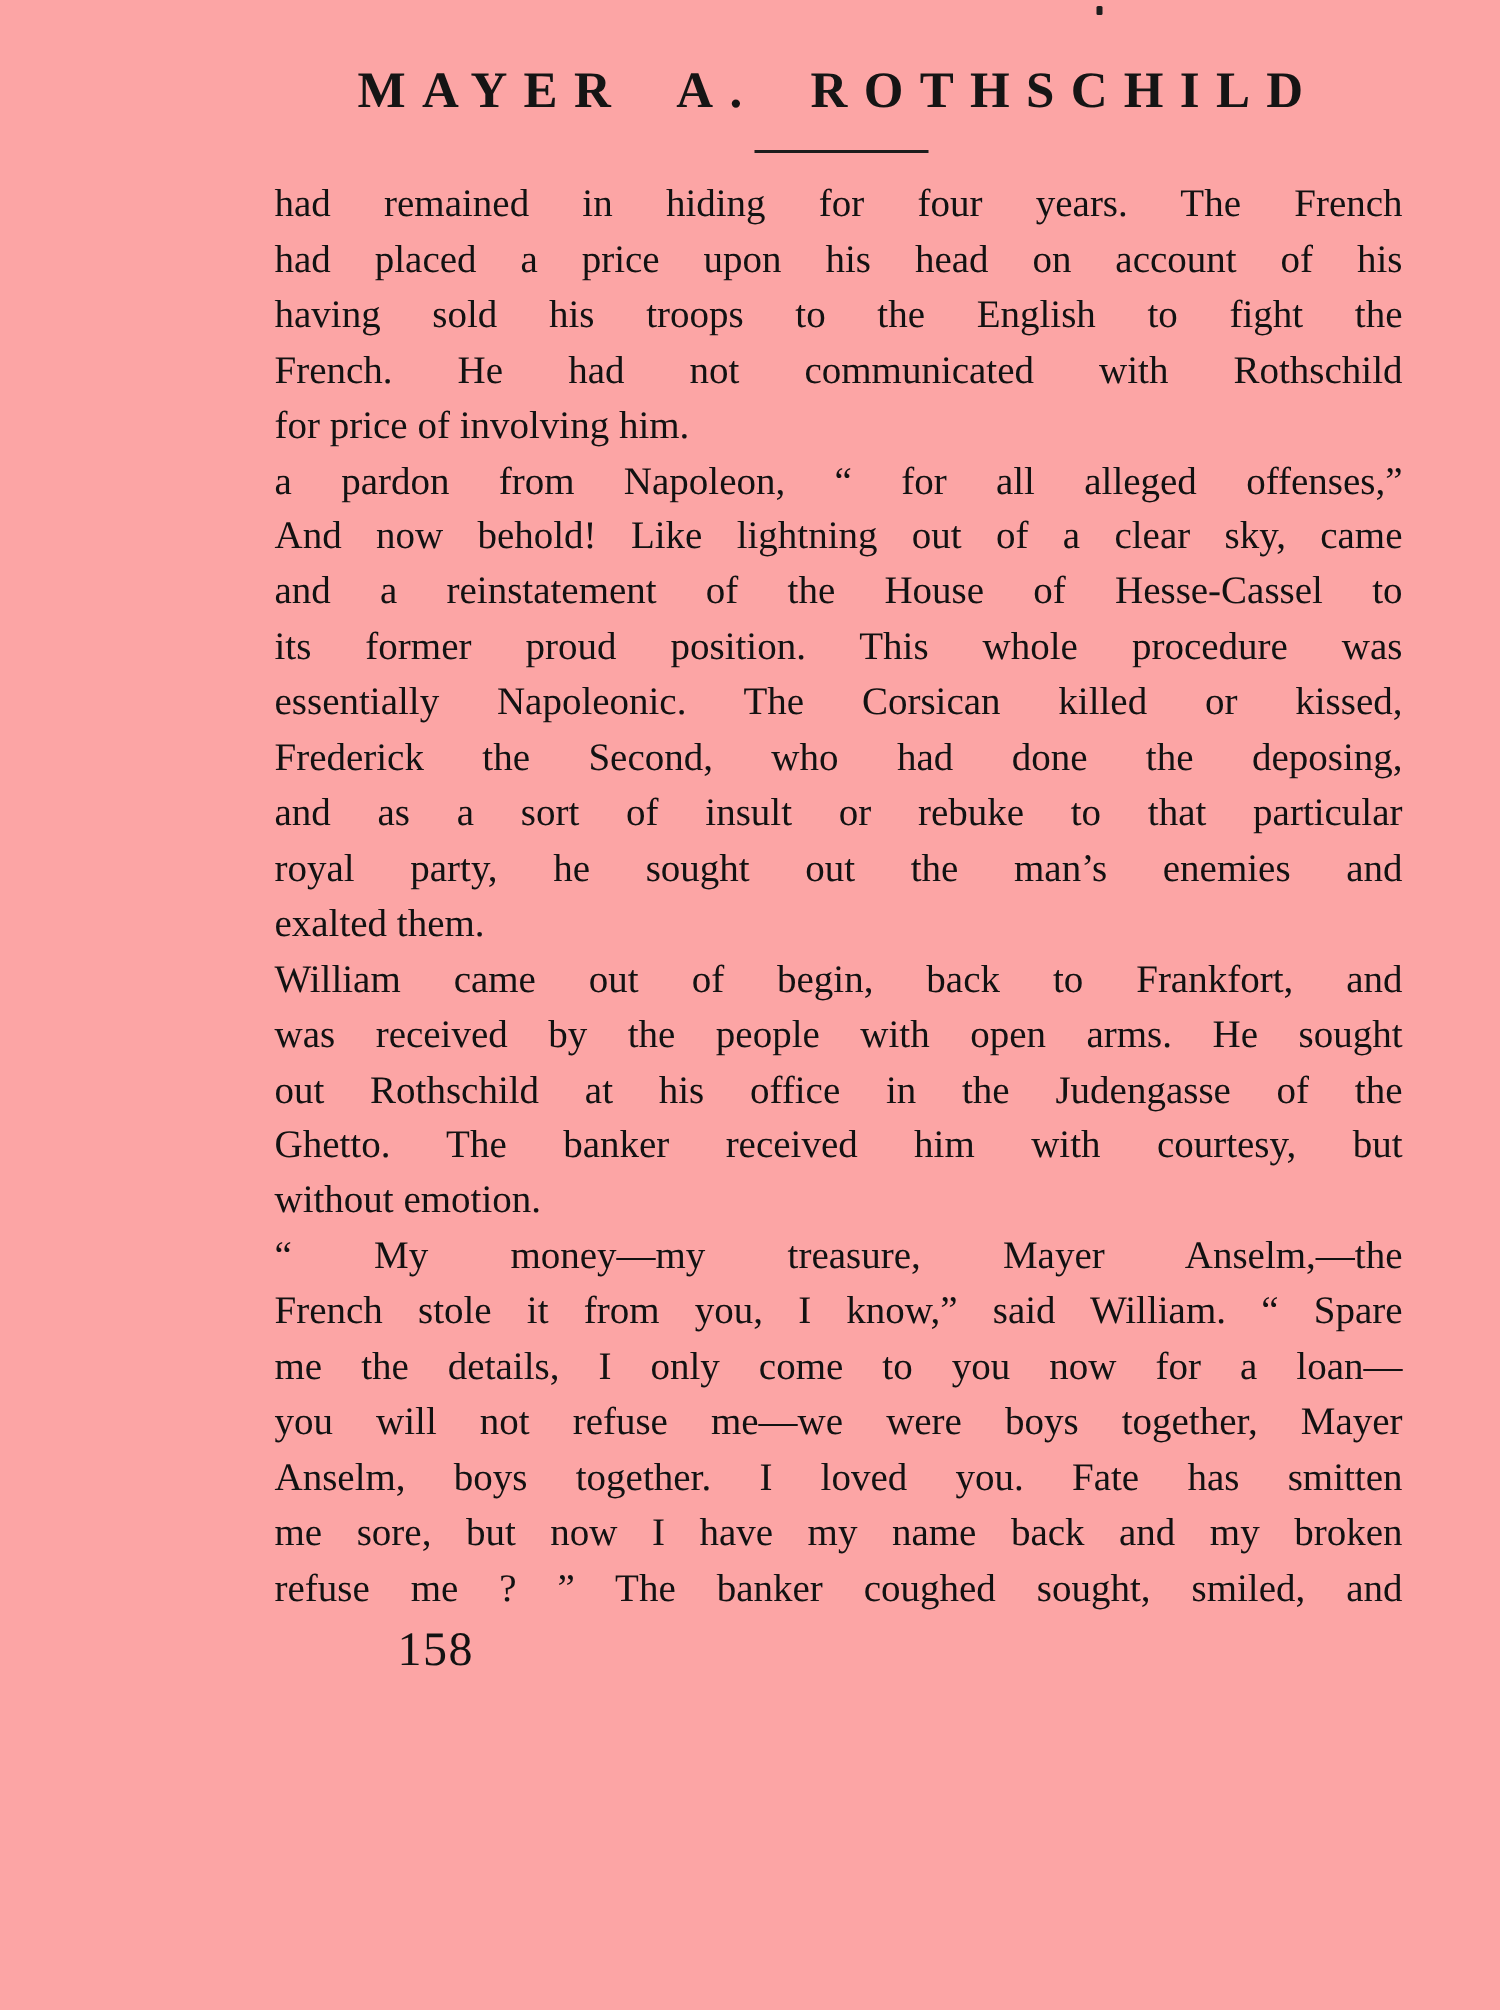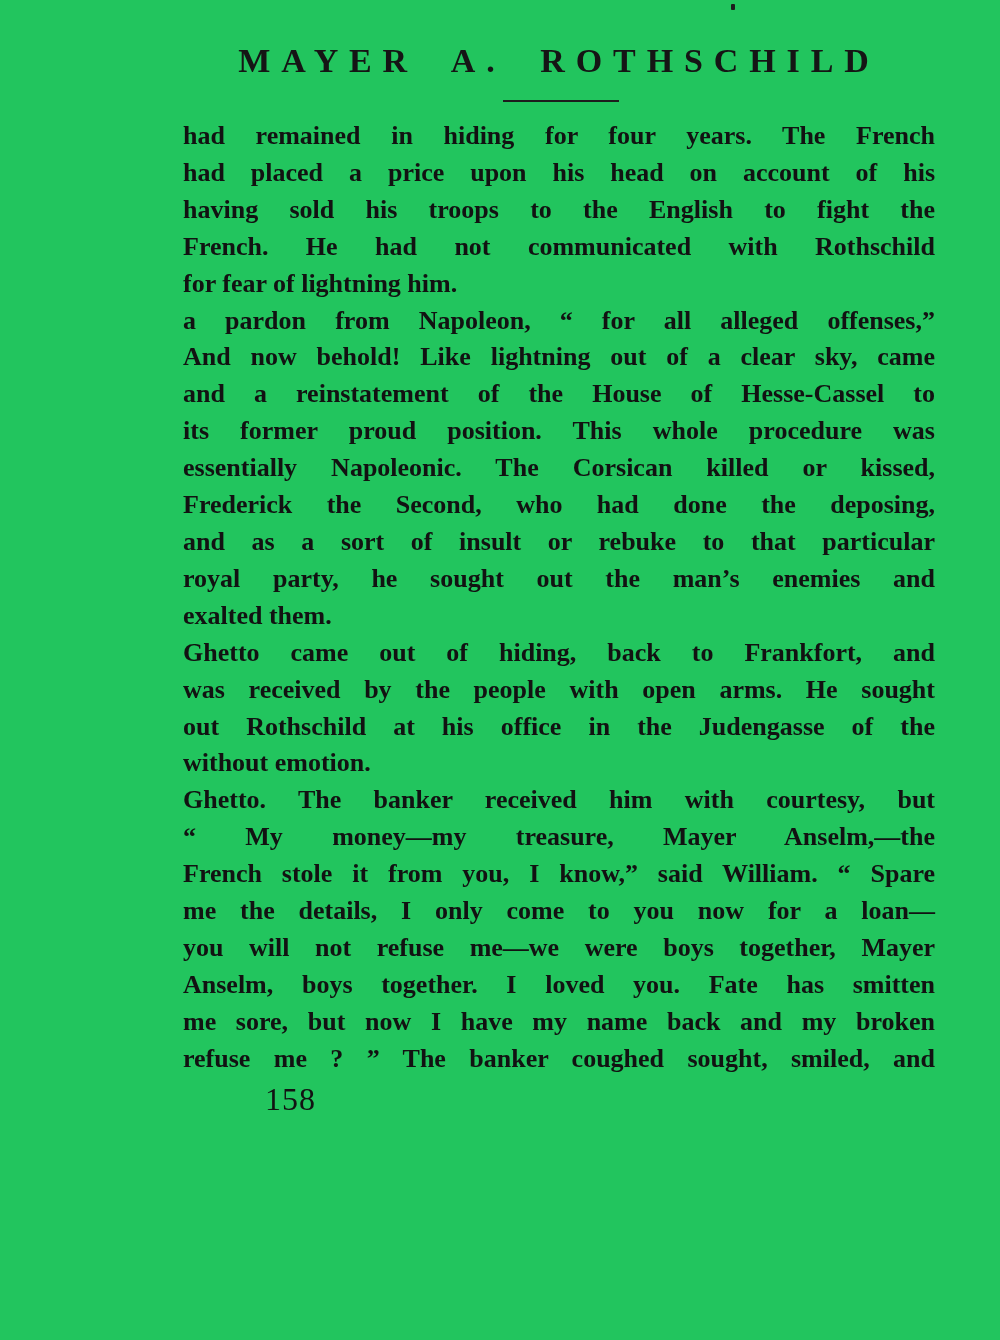--- a/index.html
+++ b/index.html
@@ -4,21 +4,21 @@
 <style>
   html, body {
     margin: 0;
     padding: 0;
     background: #ffffff;
   }
   .page {
     position: relative;
     width: 1000px;
     height: 1340px;
-    background: #22c55e;
+    background: #fca5a5;
     overflow: hidden;
     font-family: "Liberation Serif", "DejaVu Serif", serif;
     color: #121212;
   }
   .page-title {
     position: absolute;
     left: 183px;
     top: 42px;
     width: 752px;
     text-align: center;
@@ -47,21 +47,20 @@
     color: #121212;
   }
   .paragraph {
     margin: 0;
     padding: 0;
   }
   .line {
     text-align: justify;
     text-align-last: justify;
     white-space: normal;
-    font-weight: bold;
   }
   .line-end {
     text-align-last: left;
   }
   .page-number {
     margin-top: 3px;
     padding-left: 82px;
     font-size: 32px;
     letter-spacing: 1px;
     color: #121212;
@@ -86,39 +85,39 @@
 
   <div class="title-rule"></div>
 
   <div class="page-body">
 
   <div class="paragraph">
         <div class="line">had remained in hiding for four years. The French</div>
         <div class="line">had placed a price upon his head on account of his</div>
         <div class="line">having sold his troops to the English to fight the</div>
         <div class="line">French. He had not communicated with Rothschild</div>
-        <div class="line line-end">for fear of lightning him.</div>
+        <div class="line line-end">for price of involving him.</div>
       </div>
       <div class="paragraph">
         <div class="line">a pardon from Napoleon, “ for all alleged offenses,”</div>
         <div class="line">And now behold! Like lightning out of a clear sky, came</div>
         <div class="line">and a reinstatement of the House of Hesse-Cassel to</div>
         <div class="line">its former proud position. This whole procedure was</div>
         <div class="line">essentially Napoleonic. The Corsican killed or kissed,</div>
         <div class="line">Frederick the Second, who had done the deposing,</div>
         <div class="line">and as a sort of insult or rebuke to that particular</div>
         <div class="line">royal party, he sought out the man’s enemies and</div>
         <div class="line line-end">exalted them.</div>
       </div>
       <div class="paragraph">
-        <div class="line">Ghetto came out of hiding, back to Frankfort, and</div>
+        <div class="line">William came out of begin, back to Frankfort, and</div>
         <div class="line">was received by the people with open arms. He sought</div>
         <div class="line">out Rothschild at his office in the Judengasse of the</div>
+        <div class="line">Ghetto. The banker received him with courtesy, but</div>
         <div class="line line-end">without emotion.</div>
-        <div class="line">Ghetto. The banker received him with courtesy, but</div>
       </div>
       <div class="paragraph">
         <div class="line">“ My money—my treasure, Mayer Anselm,—the</div>
         <div class="line">French stole it from you, I know,” said William. “ Spare</div>
         <div class="line">me the details, I only come to you now for a loan—</div>
         <div class="line">you will not refuse me—we were boys together, Mayer</div>
         <div class="line">Anselm, boys together. I loved you. Fate has smitten</div>
         <div class="line">me sore, but now I have my name back and my broken</div>
         <div class="line">refuse me ? ” The banker coughed sought, smiled, and</div>
       </div>

